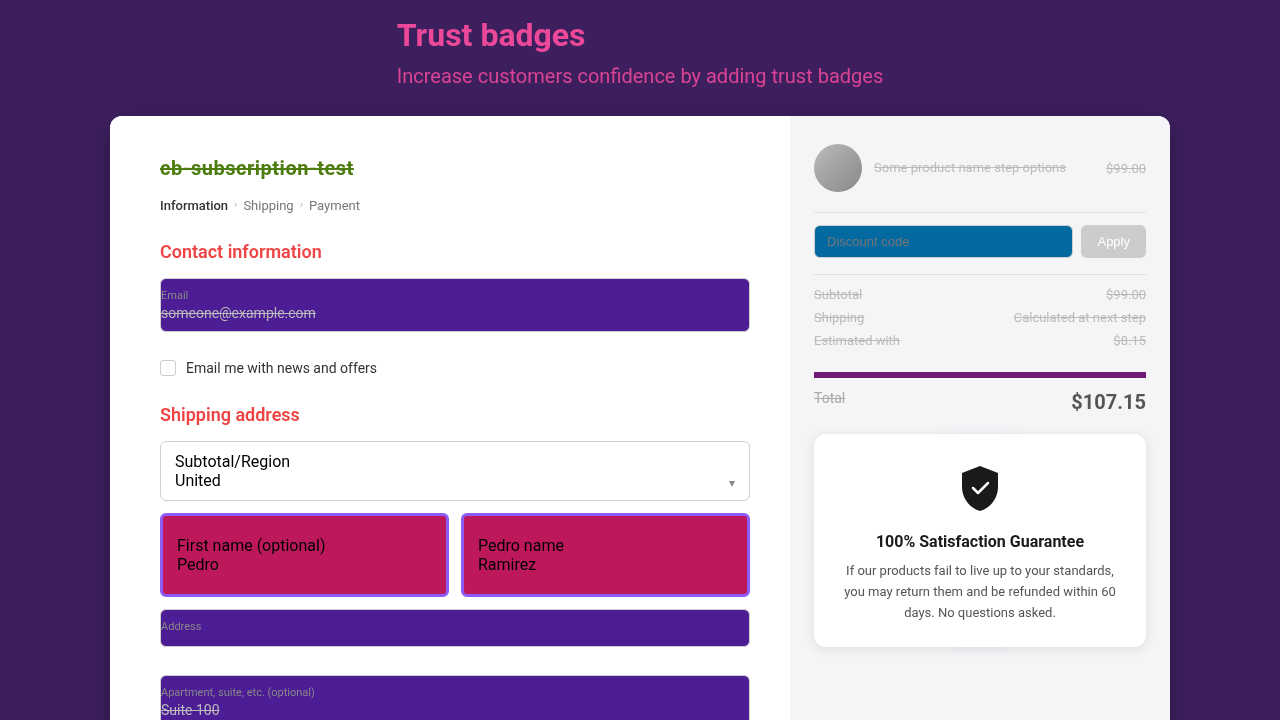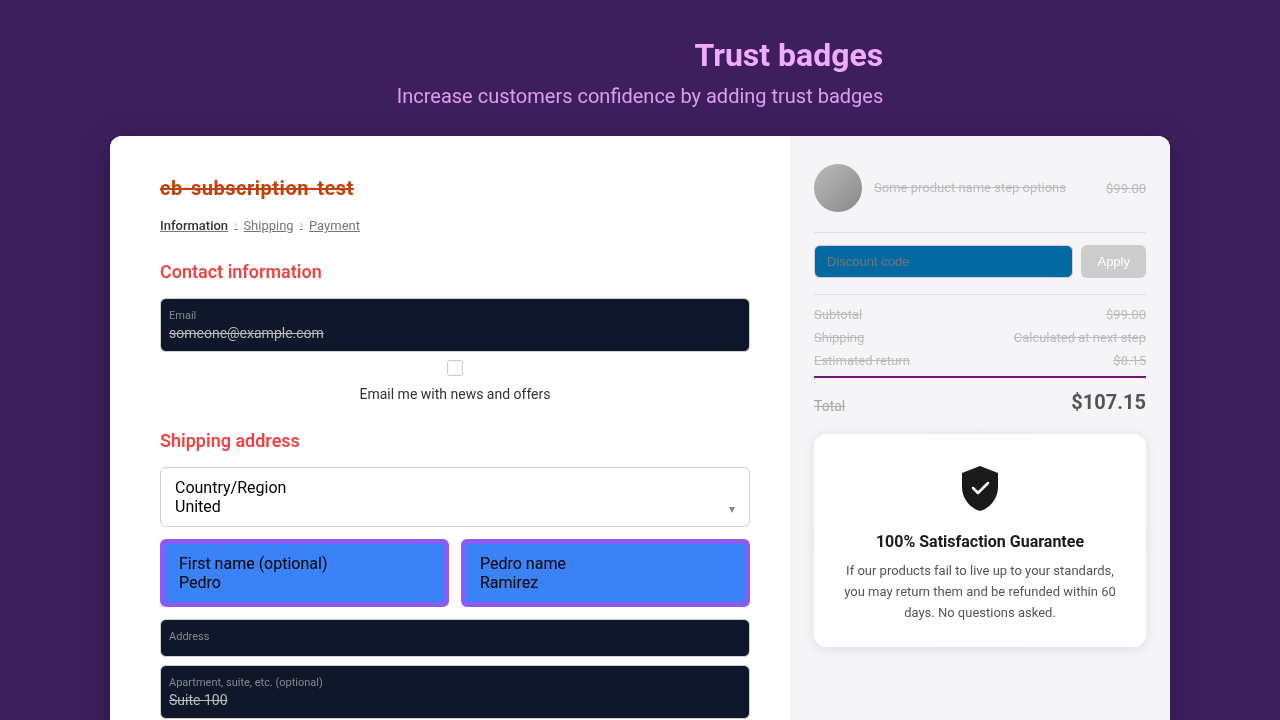--- a/index.html
+++ b/index.html
@@ -6,23 +6,23 @@
     body {
       background-color: #3d1f5e;
       font-family: -apple-system, BlinkMacSystemFont, 'Segoe UI', Roboto, sans-serif;
       min-height: 720px;
       display: flex;
       flex-direction: column;
       align-items: center;
     }
 
     .hero-header {
-      text-align: right;
-      padding: 36px 20px 28px;
-      color: #f0abfc;
+      text-align: left;
+      padding: 16px 20px 28px;
+      color: #ec4899;
     }
 
     .hero-title {
       font-size: 32px;
       font-weight: 700;
       margin-bottom: 10px;
     }
 
     .hero-subtitle {
       font-size: 20px;
@@ -44,33 +44,32 @@
     
     .left-panel {
       flex: 1;
       background: white;
       padding: 40px 40px 40px 50px;
     }
 
     .store-name {
       font-size: 20px;
       font-weight: 700;
-      color: #c2410c;
+      color: #4d7c0f;
       text-decoration: line-through;
       margin-bottom: 18px;
       letter-spacing: 0.5px;
     }
 
     .breadcrumb {
       display: flex;
       gap: 6px;
       font-size: 13px;
       color: #777;
       margin-bottom: 28px;
-      text-decoration: underline;
     }
 
     .breadcrumb-item-active {
       color: #333;
       font-weight: 500;
     }
 
     .breadcrumb-sep {
       color: #bbb;
       font-size: 11px;
@@ -79,44 +78,43 @@
     .section-title {
       font-size: 18px;
       font-weight: 600;
       color: #ef4444;
       margin-bottom: 16px;
     }
 
     .form-field {
       border: 1px solid #d0d0d0;
       border-radius: 6px;
-      padding: 10px 8px;
+      padding: 10px 0;
       width: 100%;
-      margin-bottom: 8px;
-      background: #0f172a;
+      margin-bottom: 28px;
+      background: #4c1d95;
     }
 
     .form-field .label {
       font-size: 11px;
       color: #888;
       margin-bottom: 3px;
     }
 
     .form-field .value {
       font-size: 14px;
       color: #bbb;
       text-decoration: line-through;
     }
 
     .checkbox-row {
       display: flex;
       align-items: center;
       gap: 10px;
       margin-bottom: 28px;
-      flex-direction: column;
     }
 
     .checkbox-box {
       width: 16px;
       height: 16px;
       border: 1.5px solid #ccc;
       border-radius: 3px;
       background: white;
       flex-shrink: 0;
     }
@@ -153,24 +151,24 @@
     }
 
     .name-row {
       display: flex;
       gap: 12px;
       margin-bottom: 12px;
     }
 
     .name-field {
       flex: 1;
-      border: 5px solid #8b5cf6;
+      border: 3px solid #8b5cf6;
       border-radius: 6px;
-      padding: 10px 14px;
-      background: #3b82f6;
+      padding: 20px 14px;
+      background: #be185d;
     }
 
     
     .right-panel {
       width: 380px;
       background: #f5f5f7;
       padding: 28px 24px;
       position: relative;
     }
 
@@ -257,24 +255,24 @@
       text-decoration: line-through;
     }
 
     .summary-value {
       text-decoration: line-through;
     }
 
     .summary-total-row {
       display: flex;
       justify-content: space-between;
-      align-items: flex-end;
+      align-items: flex-start;
       padding: 12px 0;
-      border-top: 2px solid #701a75;
-      margin-top: 8px;
+      border-top: 6px solid #701a75;
+      margin-top: 24px;
     }
 
     .summary-total-label {
       font-size: 14px;
       color: #aaa;
       text-decoration: line-through;
     }
 
     .summary-total-value {
       font-size: 20px;
@@ -359,21 +357,21 @@
     <div class="checkbox-row">
       <div class="checkbox-box"></div>
       <span class="checkbox-label">Email me with news and offers</span>
     </div>
 
     <div class="shipping-section">
       <h2 class="section-title">Shipping address</h2>
 
       <div class="select-field">
         <div class="select-content">
-          <div class="label">Country/Region</div>
+          <div class="label">Subtotal/Region</div>
           <div class="value">United</div>
         </div>
         <span class="select-arrow">▾</span>
       </div>
 
       <div class="name-row">
         <div class="name-field">
           <div class="label">First name (optional)</div>
           <div class="value">Pedro</div>
         </div>
@@ -418,21 +416,21 @@
       <span class="summary-label">Subtotal</span>
       <span class="summary-value">$99.00</span>
     </div>
 
     <div class="summary-row">
       <span class="summary-label">Shipping</span>
       <span class="summary-value">Calculated at next step</span>
     </div>
 
     <div class="summary-row">
-      <span class="summary-label">Estimated return</span>
+      <span class="summary-label">Estimated with</span>
       <span class="summary-value">$8.15</span>
     </div>
 
     <div class="summary-total-row">
       <span class="summary-total-label">Total</span>
       <span class="summary-total-value">$107.15</span>
     </div>
 
     <div class="trust-badge-container">
       <div class="trust-badge-glow"></div>

